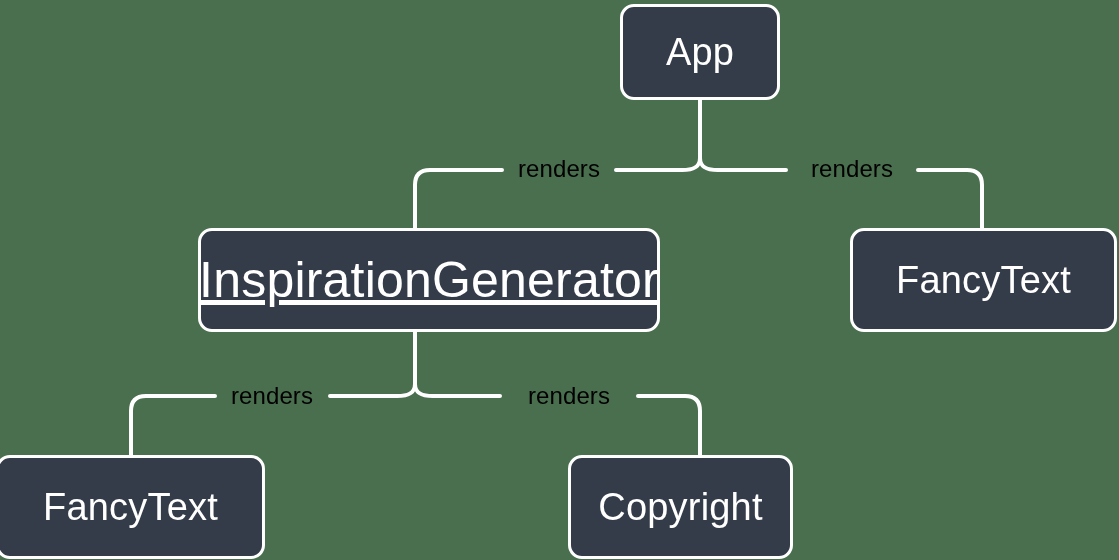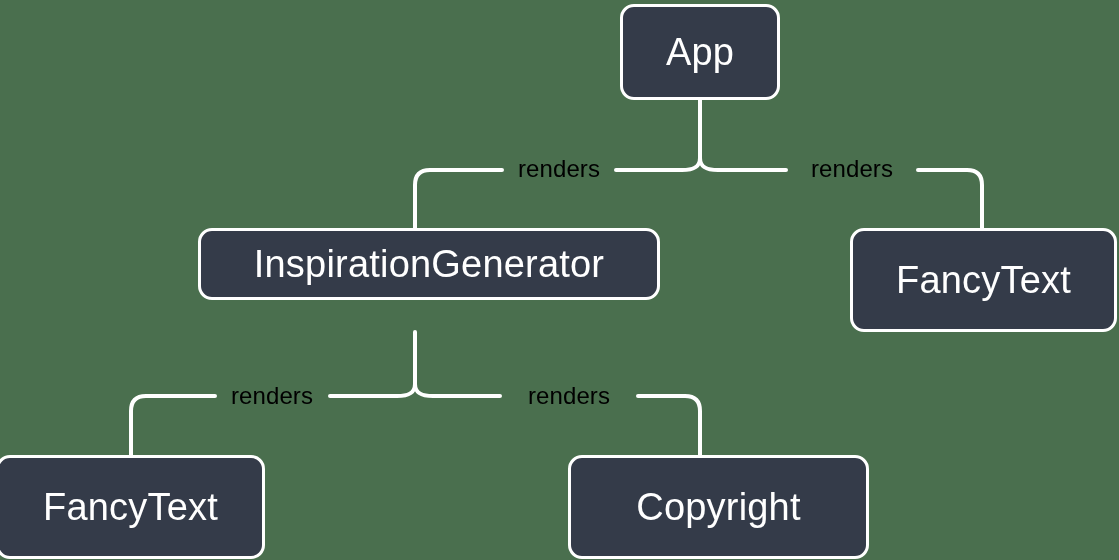--- a/index.html
+++ b/index.html
@@ -79,33 +79,33 @@
 
       <path d="M 415 384 C 415 394, 423 396, 433 396 L 500 396"></path>
       <path d="M 638 396 L 685 396 Q 700 396 700 411 L 700 455"></path>
     </g>
   </svg>
 
   <div class="node" style="left:620px; top:4px; width:160px; height:96px; font-size:38px;text-align:center;">
     <span class="node-label">App</span>
   </div>
 
-  <div class="node" style="left:198px; top:228px; width:462px; height:72px; font-size:38px;">
+  <div class="node" style="left:198px; top:228px; width:462px; height:104px; font-size:50px;text-decoration:underline;">
     <span class="node-label">InspirationGenerator</span>
   </div>
 
   <div class="node" style="left:850px; top:228px; width:267px; height:104px; font-size:38px;">
     <span class="node-label">FancyText</span>
   </div>
 
   <div class="node" style="left:-4px; top:455px; width:269px; height:104px; font-size:38px;">
     <span class="node-label">FancyText</span>
   </div>
 
-  <div class="node" style="left:568px; top:455px; width:301px; height:104px; font-size:38px;">
+  <div class="node" style="left:568px; top:455px; width:225px; height:104px; font-size:38px;">
     <span class="node-label">Copyright</span>
   </div>
 
   <div class="edge-label" style="left:559px; top:169px;">renders</div>
 
   <div class="edge-label" style="left:852px; top:169px;">renders</div>
 
   <div class="edge-label" style="left:272px; top:396px;">renders</div>
 
   <div class="edge-label" style="left:569px; top:396px;">renders</div>

